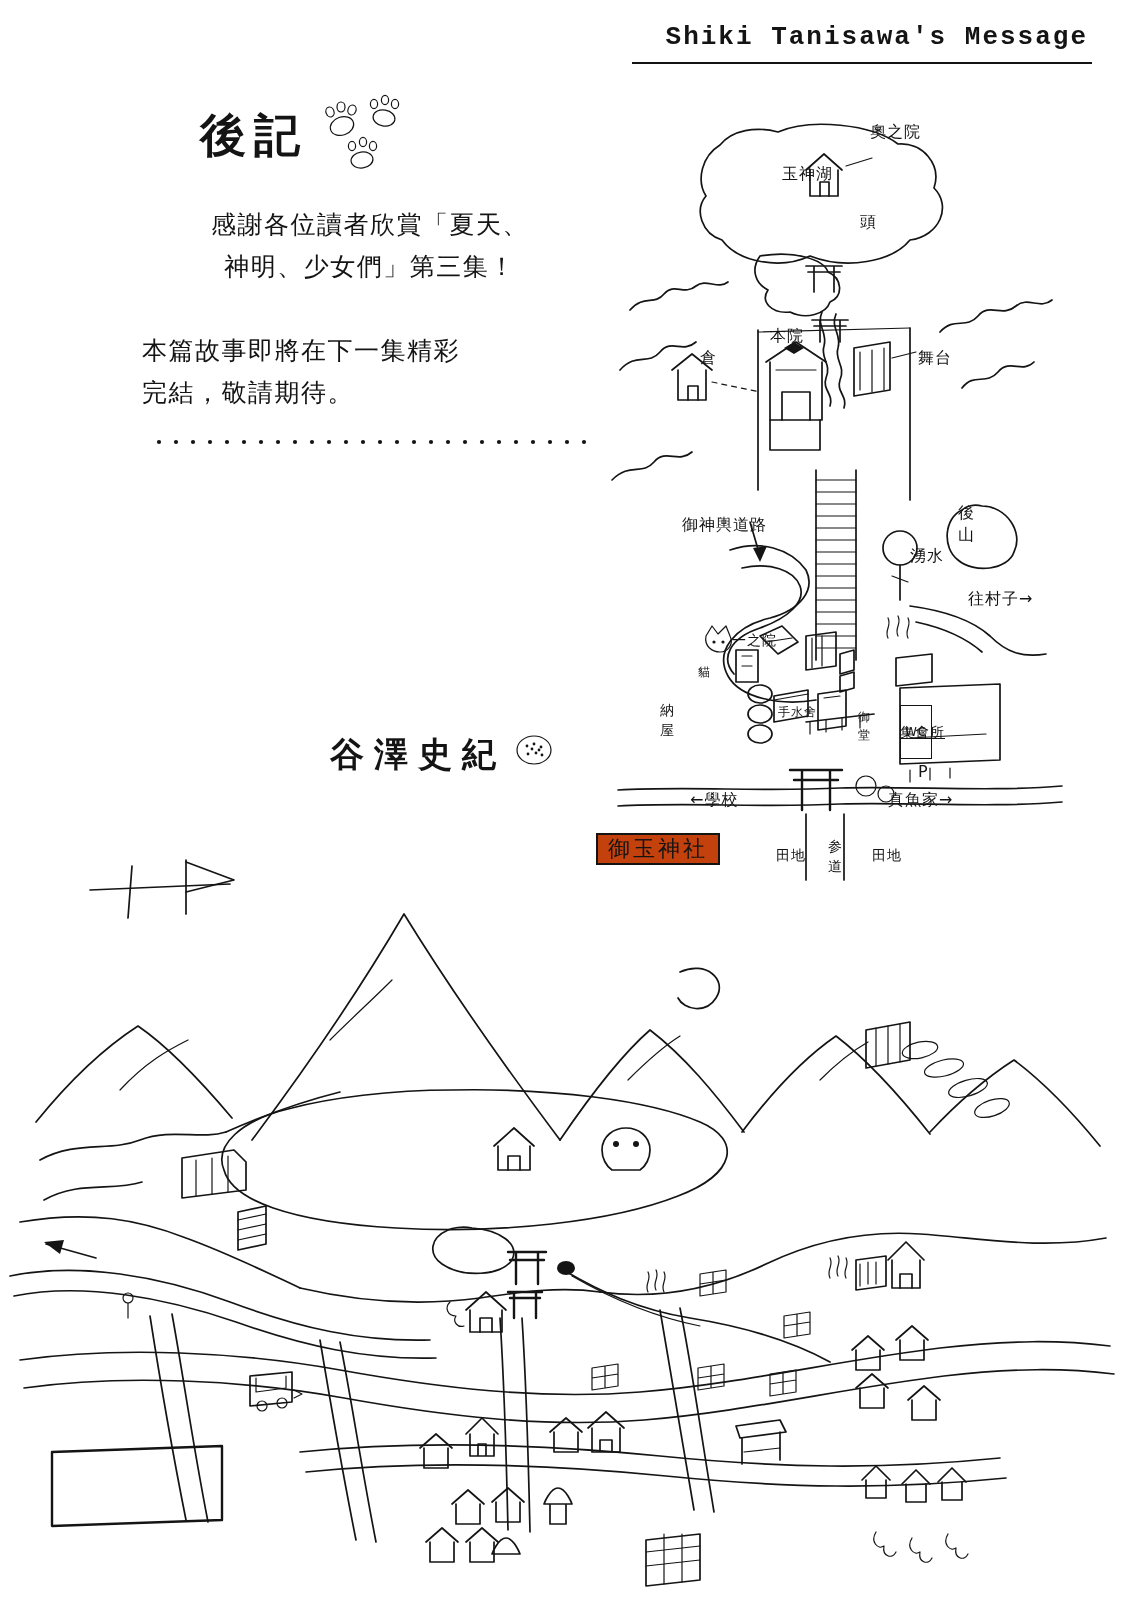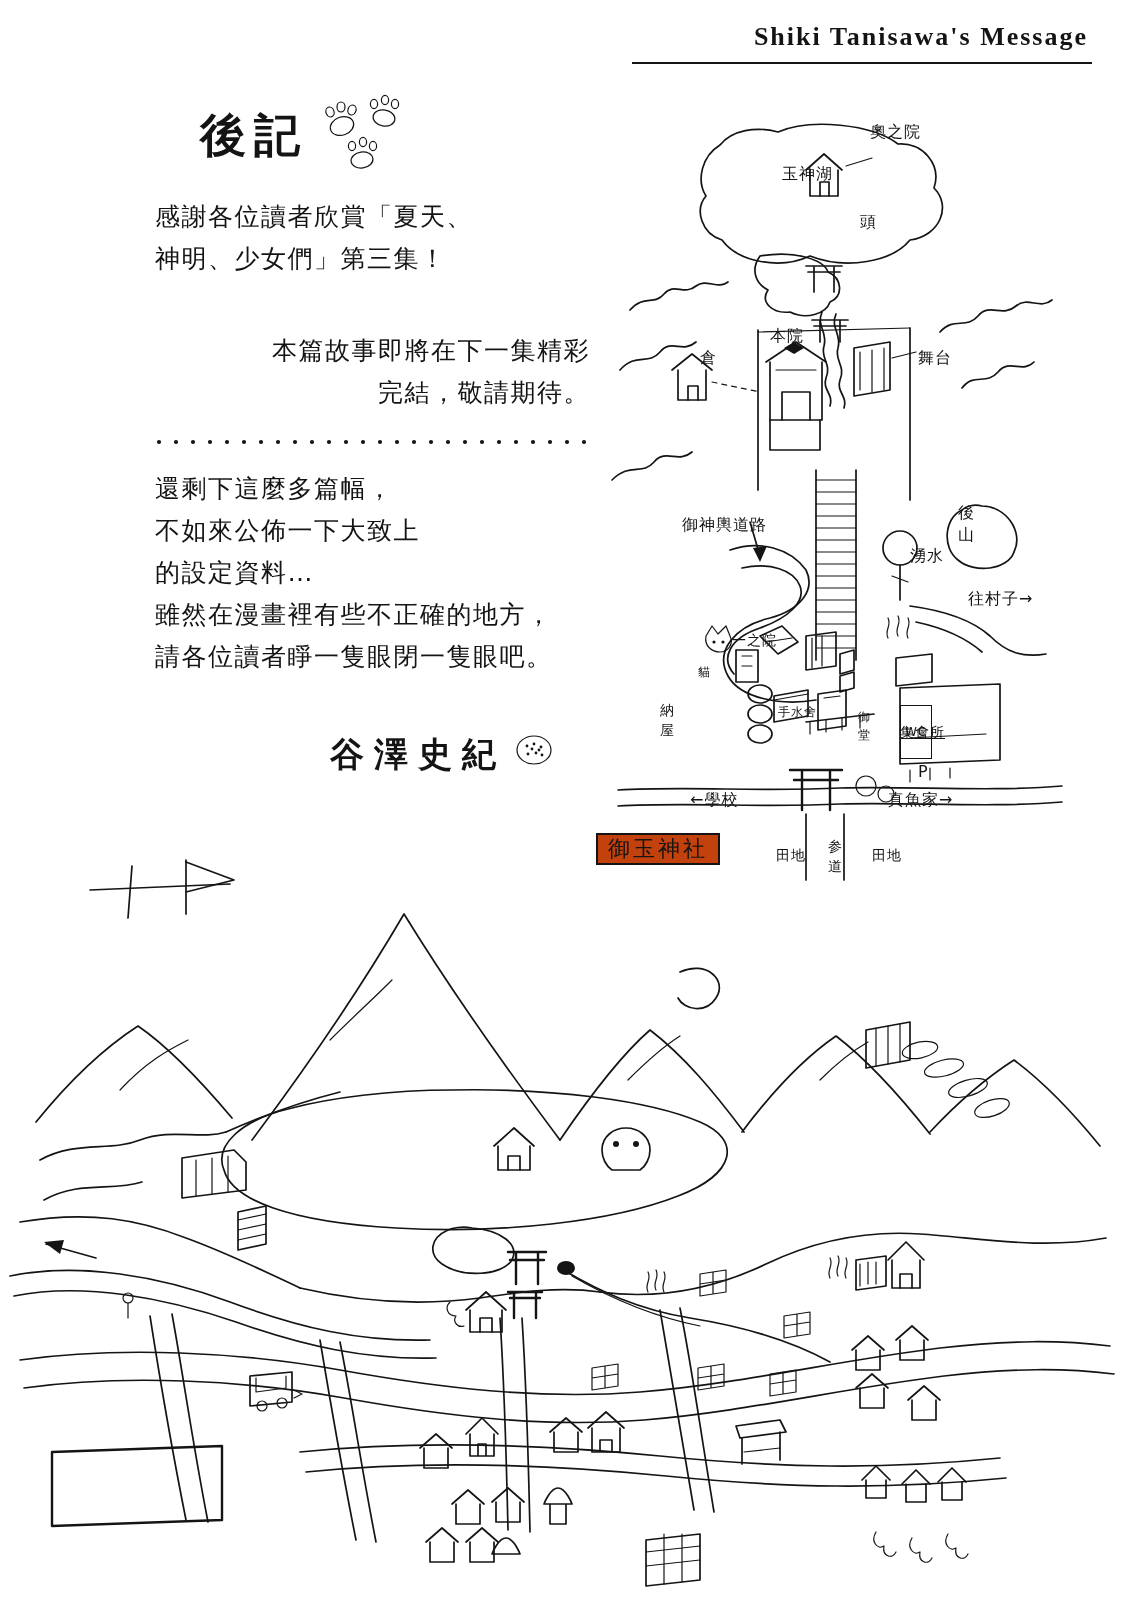--- a/index.html
+++ b/index.html
@@ -7,39 +7,39 @@
     width:1126px;height:1600px;position:relative;overflow:hidden;
     font-family:"DejaVu Sans","Liberation Sans",sans-serif;
     color:#141414;
   }
   .page{position:absolute;inset:0;}
 
   
   .header-title{
     position:absolute;top:22px;right:38px;
     font-size:26px;letter-spacing:2px;font-weight:600;
-    font-family:Liberation Serif, serif;
+    font-family:Liberation Mono, monospace;
   }
   .header-rule{
     position:absolute;top:62px;right:34px;width:460px;height:2px;background:#141414;
   }
 
   
   .afterword-title{
     position:absolute;left:200px;top:105px;
     font-size:46px;letter-spacing:8px;font-weight:700;
   }
   .pawprints{position:absolute;left:310px;top:88px;width:100px;height:90px;}
   .txt{
     position:absolute;
     font-size:25px;line-height:42px;letter-spacing:1.5px;
     white-space:pre-line;
   }
-  #para1{left:155px;top:196px;width:430px;}
-  #para2{left:160px;top:330px;width:430px;text-align:right;}
+  #para1{left:155px;top:204px;width:430px;text-align:center;}
+  #para2{left:142px;top:330px;width:430px;}
   .dotline{
     position:absolute;left:155px;top:440px;width:440px;height:10px;
   }
   #para3{left:155px;top:468px;width:470px;}
   .signature{
     position:absolute;left:330px;top:732px;
     font-size:34px;letter-spacing:10px;font-weight:600;
   }
   .sig-stamp{position:absolute;left:510px;top:730px;width:42px;height:42px;}
 
@@ -115,25 +115,20 @@
         <circle cx="327" cy="6" r="2.1"></circle>
         <circle cx="344" cy="6" r="2.1"></circle>
       <circle cx="361" cy="6" r="2.1"></circle>
         <circle cx="378" cy="6" r="2.1"></circle>
         <circle cx="395" cy="6" r="2.1"></circle>
       <circle cx="412" cy="6" r="2.1"></circle>
         <circle cx="429" cy="6" r="2.1"></circle>
     </g>
   </svg>
 
-  <div class="txt" id="para3">還剩下這麼多篇幅，
-不如來公佈一下大致上
-的設定資料…
-雖然在漫畫裡有些不正確的地方，
-請各位讀者睜一隻眼閉一隻眼吧。</div>
 
   <div class="signature">谷澤史紀</div>
   <svg class="sig-stamp" style="left:512px;top:728px;width:44px;height:44px;" viewBox="0 0 44 44">
     <ellipse class="ink-thin" cx="22" cy="22" rx="17" ry="14"></ellipse>
     <g class="fill-dark">
       <circle cx="15" cy="18" r="1.4"></circle>
         <circle cx="22" cy="16" r="1.4"></circle>
         <circle cx="29" cy="19" r="1.4"></circle>
       <circle cx="16" cy="26" r="1.4"></circle>
         <circle cx="24" cy="25" r="1.4"></circle>

